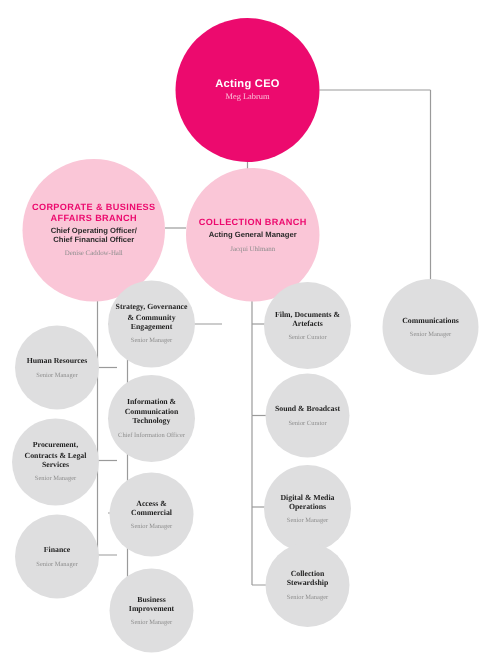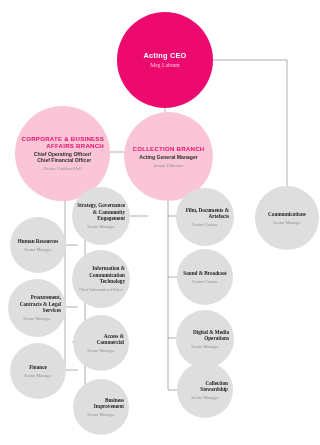--- a/index.html
+++ b/index.html
@@ -19,21 +19,21 @@
     width: 320px; height: 445px;
     pointer-events: none;
   }
   .node {
     position: absolute;
     border-radius: 50%;
     display: flex;
     flex-direction: column;
     align-items: center;
     justify-content: center;
-    text-align: right;
+    text-align: center;
     line-height: 1.15;
   }
   
   .n-ceo {
     background: #ec0a6e;
   }
   .n-ceo .title {
     font-family: "Liberation Sans", sans-serif;
     font-weight: bold;
     font-size: 7.4px;

